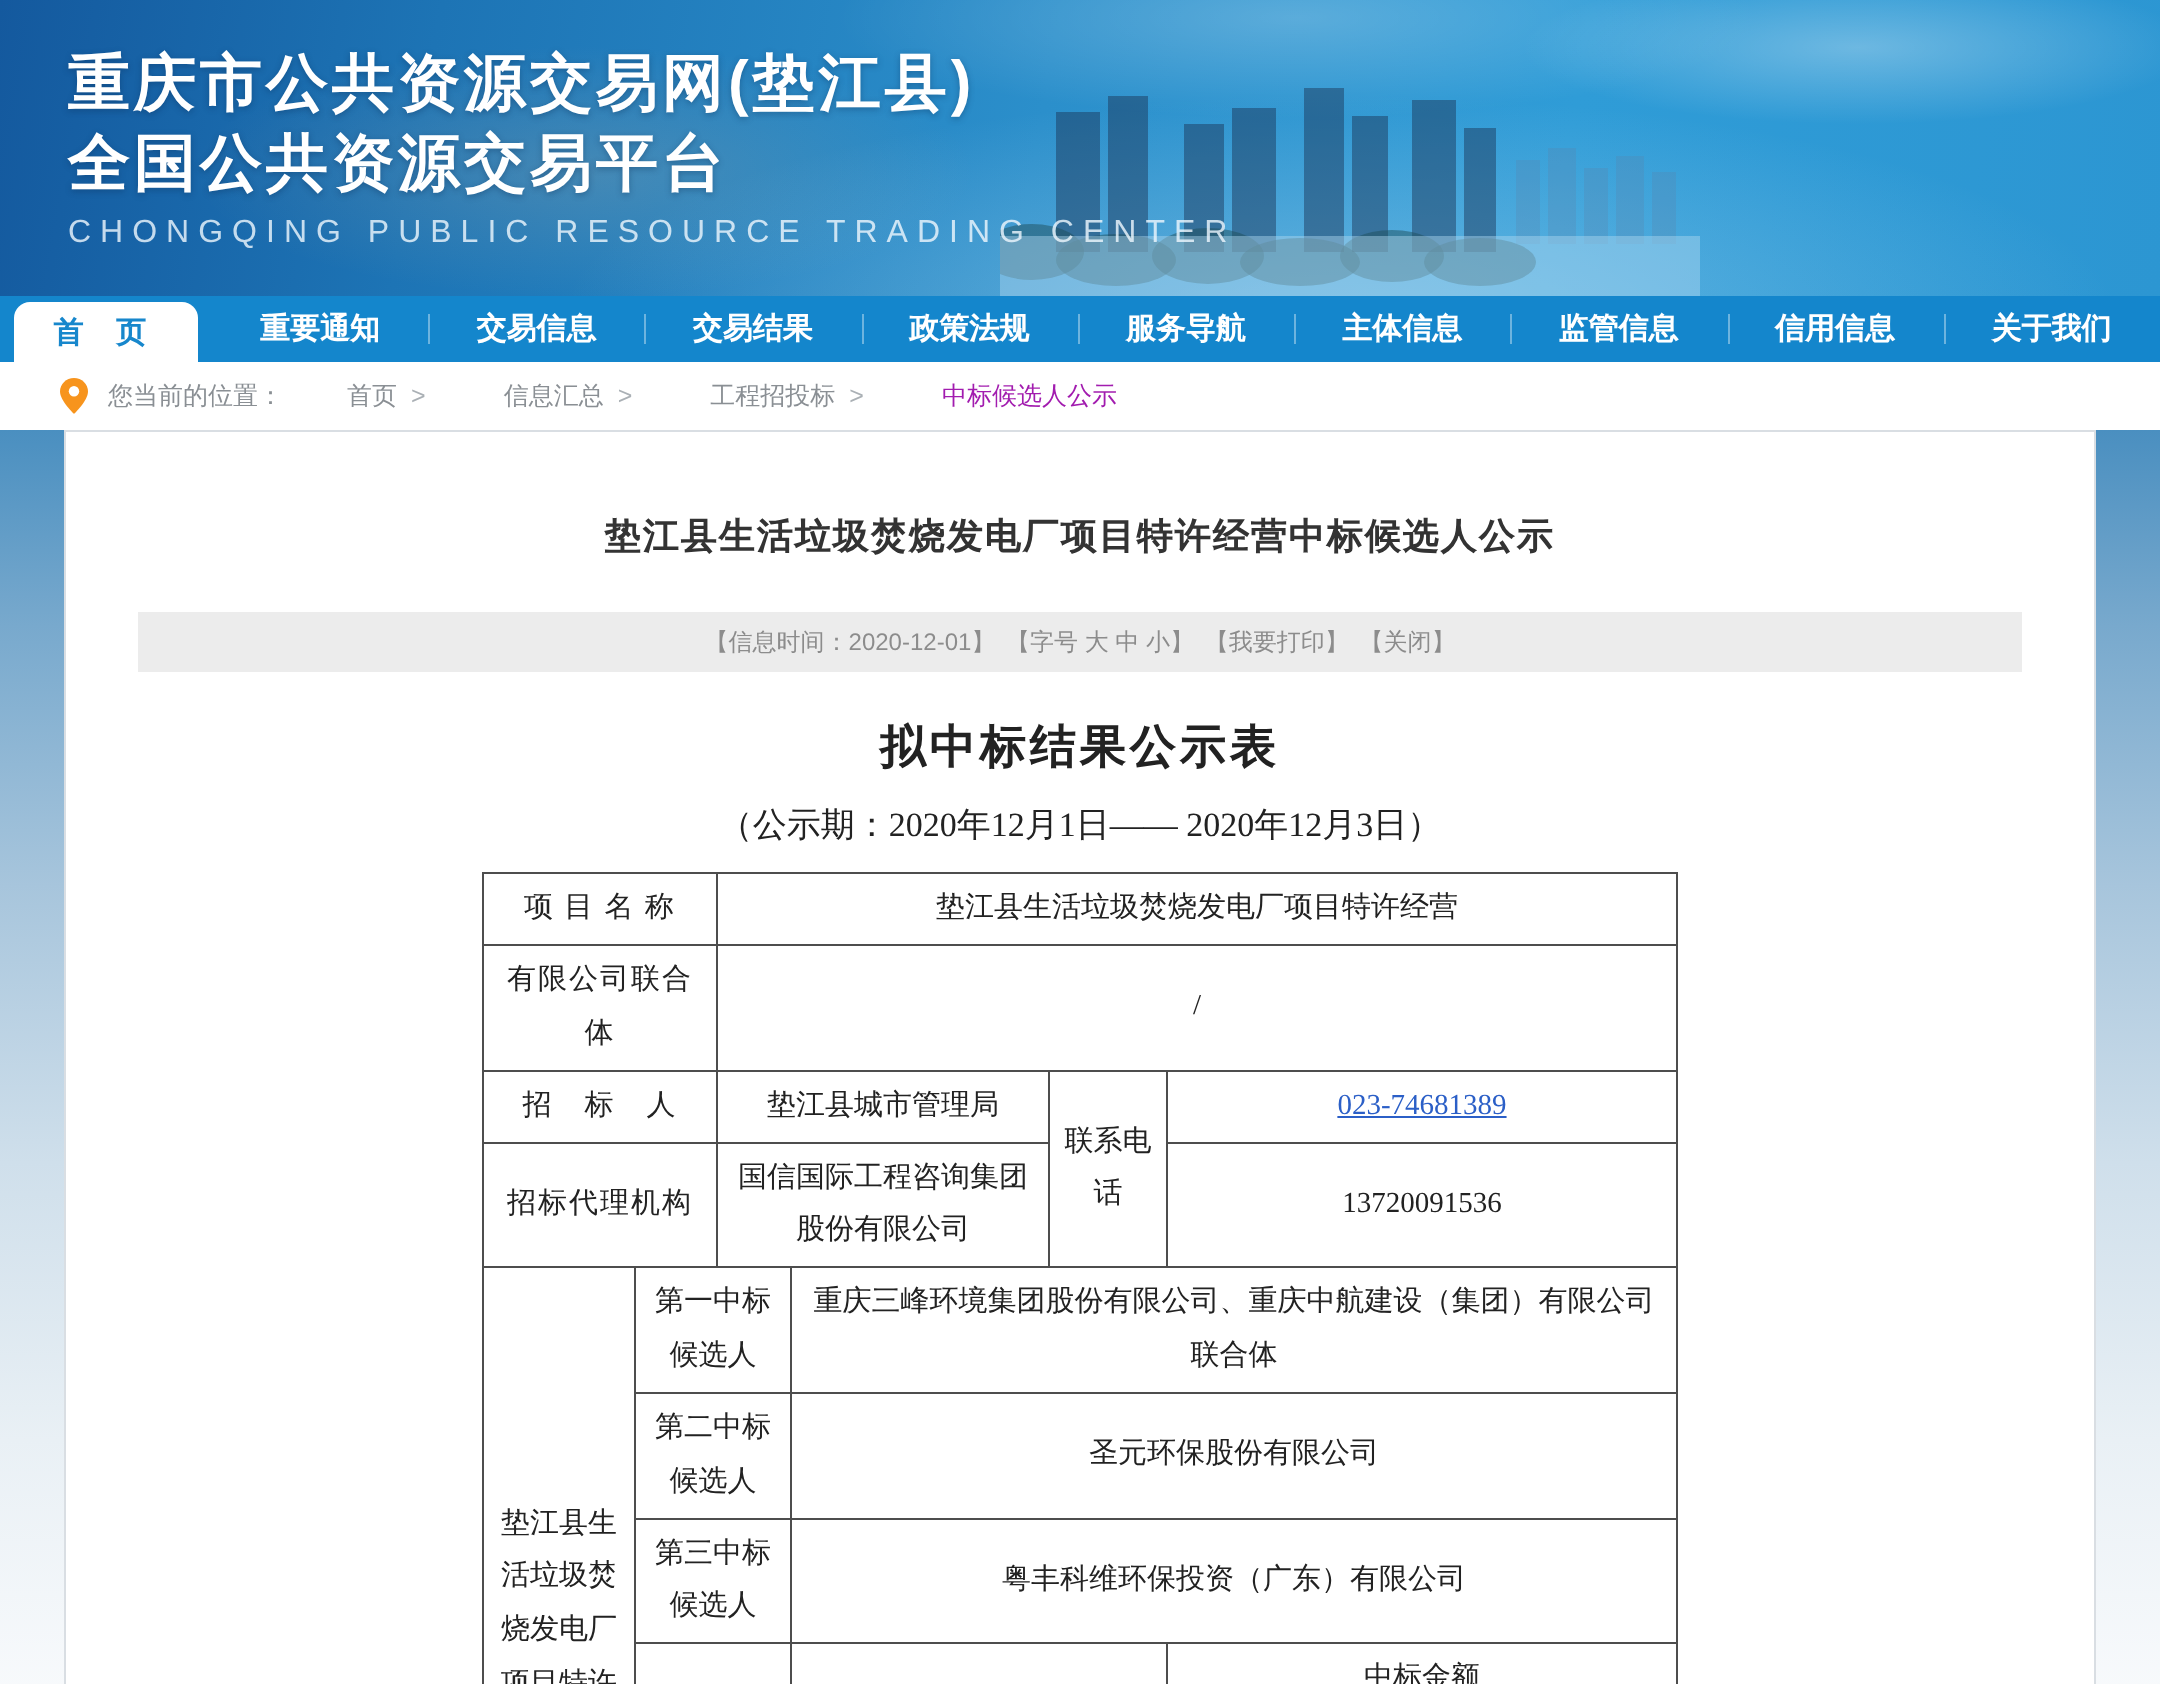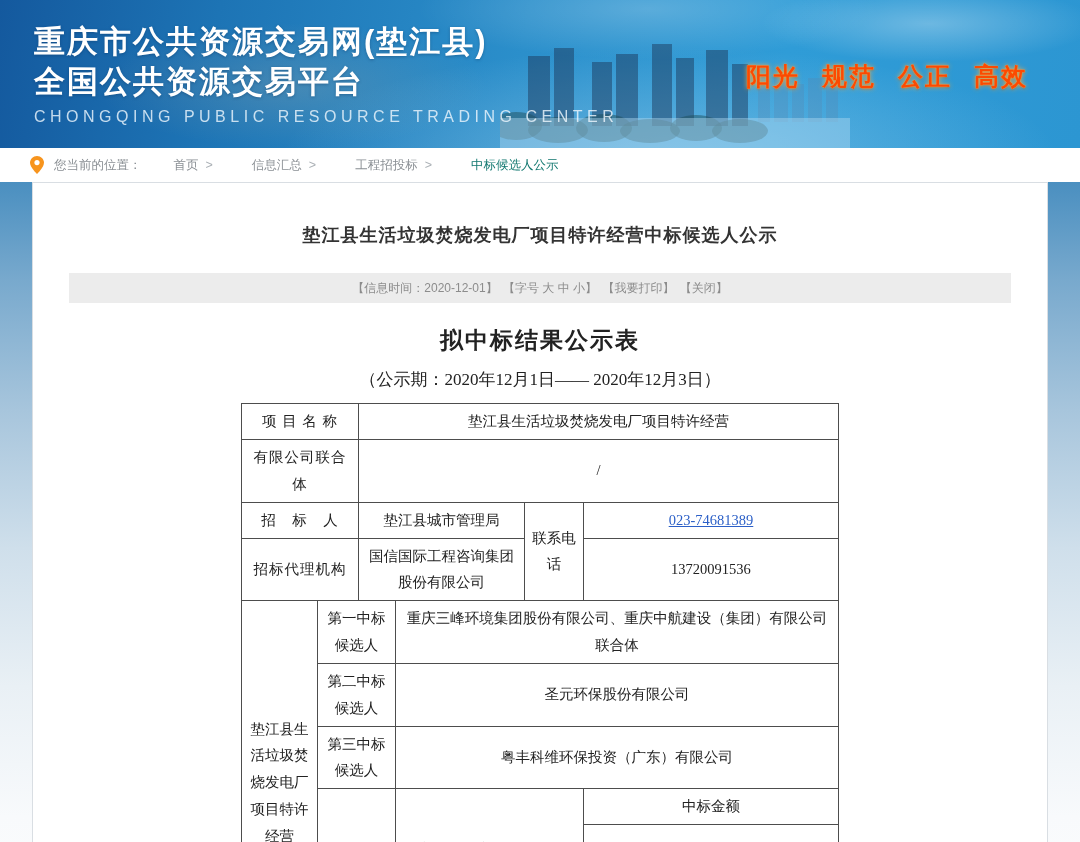--- a/index.html
+++ b/index.html
@@ -36,21 +36,21 @@
   .nav-item.active { background:#fff; color:#1787cc; border-radius:8px 8px 0 0; margin:3px 7px 0 7px;
                      flex:0 0 92px; letter-spacing:6px; }
   .nav-item.active + .nav-item::before { display:none; }
 
   
   .crumbbar { height:34px; background:#fff; display:flex; align-items:center; padding-left:30px;
               font-size:12.5px; color:#8a8f94; }
   .pin { width:14px; height:18px; margin-right:10px; }
   .crumb { color:#8a8f94; cursor:pointer;margin-left:32px; }
   .crumb-sep { margin:0 7px; color:#aab0b5; }
-  .crumb.current { color:#0f766e; cursor:pointer; }
+  .crumb.current { color:#a21caf; cursor:pointer; }
 
   
   .page-body {
     min-height:627px; padding-bottom:0;
     background:linear-gradient(180deg, #4a8fc0 0%, #78a9cd 12%, #a7c5dc 28%, #cfdfeb 45%, #e9f0f5 62%, #f8fafc 78%, #ffffff 100%);
   }
   .panel { width:1016px; margin:0 auto; background:#fff; border:1px solid #d9dee3;
            min-height:627px; padding:26px 36px 30px 36px; }
 
   .article-title { text-align:center; font-size:18px; font-weight:bold; color:#333;
@@ -111,28 +111,34 @@
         <ellipse cx="196" cy="110" rx="26" ry="13"></ellipse>
         <ellipse cx="240" cy="113" rx="28" ry="12"></ellipse>
       </g>
       <rect x="0" y="100" width="350" height="30" fill="rgba(190,225,245,0.45)"></rect>
     </svg>
     <div class="banner-titles">
       <div class="banner-title">重庆市公共资源交易网(垫江县)</div>
       <div class="banner-title">全国公共资源交易平台</div>
       <div class="banner-sub">CHONGQING PUBLIC RESOURCE TRADING CENTER</div>
     </div>
-    <div class="banner-slogan">
-      <span>阳光</span>
-      <span>规范</span>
-      <span>公正</span>
-      <span>高效</span>
-    </div>
-  </div>
-
+  </div>
+
+  <div class="nav">
+    <div class="nav-item active">首 页</div>
+    <div class="nav-item">重要通知</div>
+    <div class="nav-item">交易信息</div>
+    <div class="nav-item">交易结果</div>
+    <div class="nav-item">政策法规</div>
+    <div class="nav-item">服务导航</div>
+    <div class="nav-item">主体信息</div>
+    <div class="nav-item">监管信息</div>
+    <div class="nav-item">信用信息</div>
+    <div class="nav-item">关于我们</div>
+  </div>
 
   <div class="crumbbar">
     <svg class="pin" viewBox="0 0 14 18">
       <path d="M7 0C3.1 0 0 3 0 6.8 0 11.5 7 18 7 18s7-6.5 7-11.2C14 3 10.9 0 7 0z" fill="#f7941d"></path>
       <circle cx="7" cy="6.6" r="2.6" fill="#fff"></circle>
     </svg>
     <span>您当前的位置：</span>
     <span class="crumb">首页</span>
     <span class="crumb-sep">&gt;</span>
     <span class="crumb">信息汇总</span>

